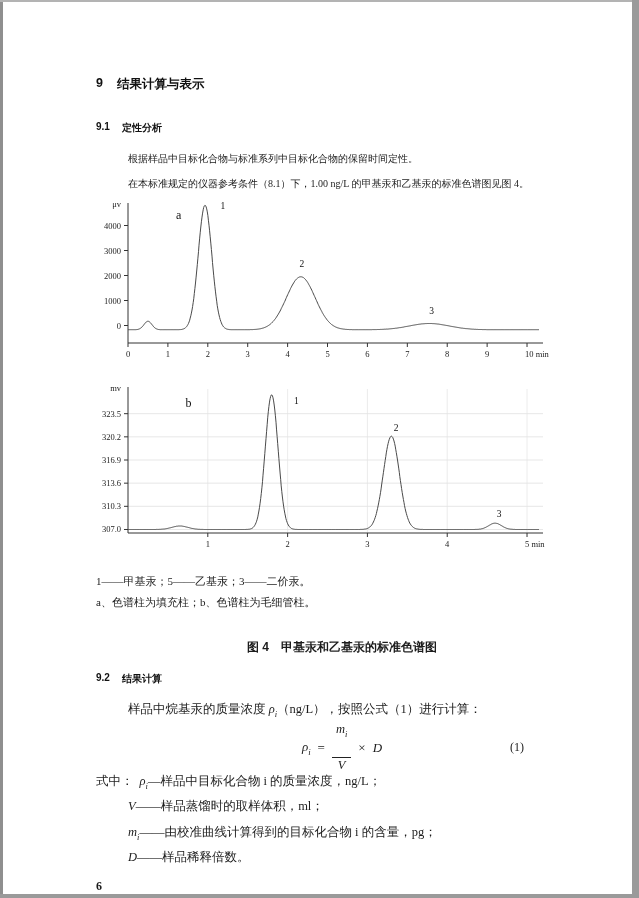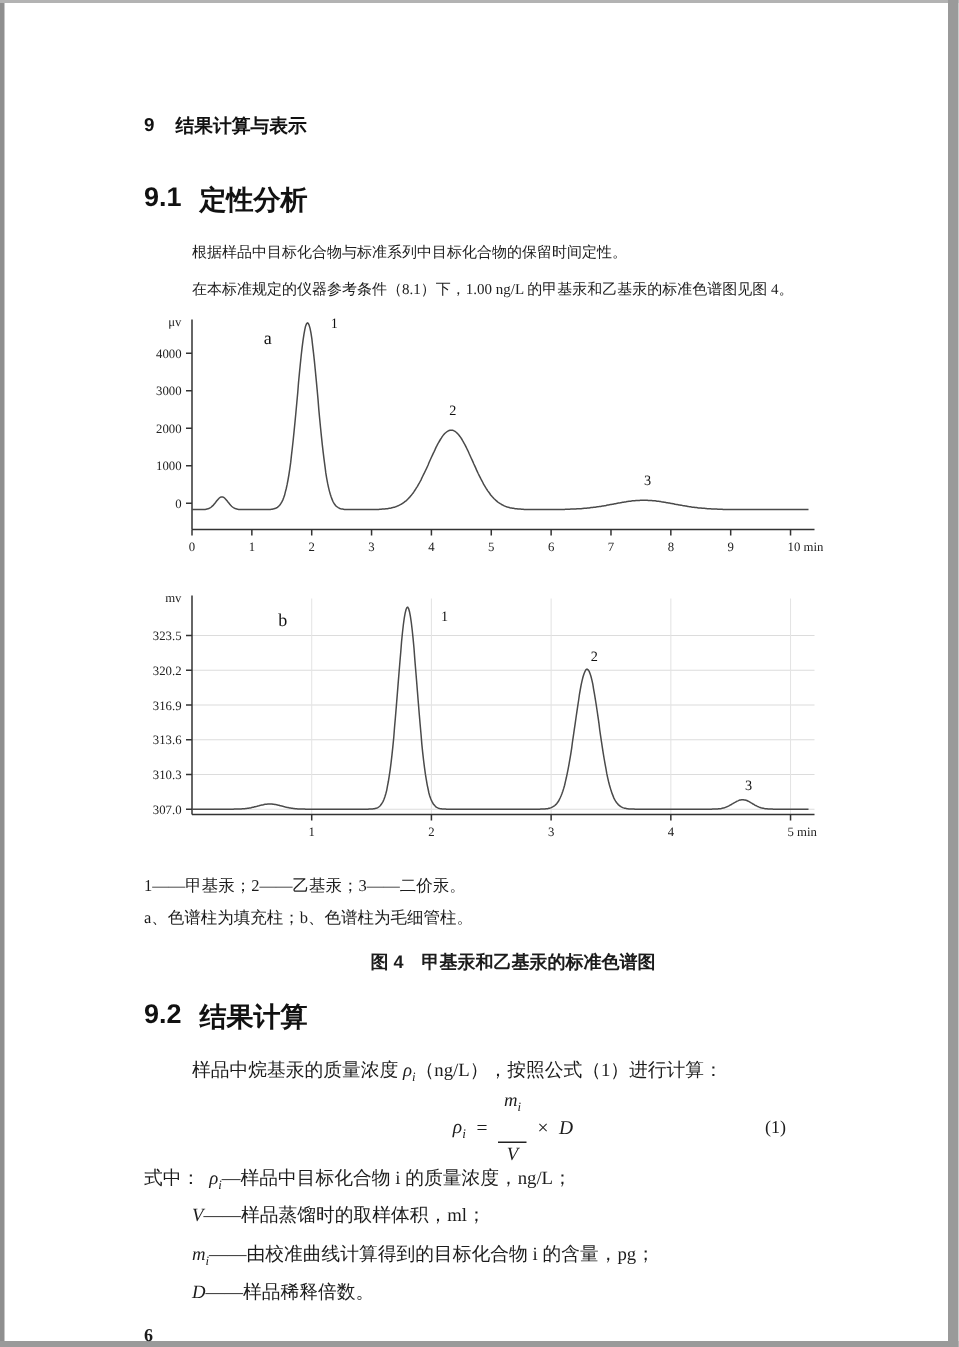--- a/index.html
+++ b/index.html
@@ -10,30 +10,30 @@
   .edge{position:absolute;background:#9a9a9a;}
   .edge-left{left:0;top:0;width:3px;height:898px;background:#8f8f8f;}
   .edge-top{left:0;top:0;width:639px;height:2px;background:#b3b3b3;}
   .edge-right{right:0;top:0;width:7px;height:898px;background:#9a9a9a;}
   .edge-bottom{left:0;bottom:0;width:639px;height:4px;background:#9a9a9a;}
   .content{position:absolute;left:96px;top:0;width:492px;}
   .h-sec{display:flex;gap:14px;margin:0;font-family:"Liberation Sans","DejaVu Sans",sans-serif;
     font-weight:bold;font-size:12.5px;color:#111;}
   .h-sec.first{margin-top:76px;}
   .h-sub{display:flex;gap:12px;margin:28px 0 0 0;font-family:"Liberation Sans","DejaVu Sans",sans-serif;
-    font-weight:bold;font-size:18px;color:#111;}
+    font-weight:bold;font-size:10px;color:#111;}
   .body-para{font-size:10px;line-height:22px;margin:13px 0 0 0;text-indent:32px;}
   .body-para.tight{margin-top:3px;}
   .charts{margin:2px 0 0 0;}
   .charts svg{display:block;margin-left:-2px;}
   .charts svg + svg{margin-top:8px;}
   svg text{font-family:"Liberation Serif","DejaVu Serif",serif;}
   .legend-line{font-size:11px;line-height:21px;margin:0;}
   .legend-block{margin-top:10px;}
-  .fig-caption{margin-top:10px;text-align:center;font-family:"Liberation Sans","DejaVu Sans",sans-serif;
+  .fig-caption{margin-top:26px;text-align:center;font-family:"Liberation Sans","DejaVu Sans",sans-serif;
     font-weight:bold;font-size:12px;display:flex;justify-content:center;gap:12px;}
   .h-sub.second{margin-top:16px;}
   .para-inline{font-size:12.5px;line-height:22px;margin:12px 0 0 0;text-indent:0;padding-left:32px;}
   .var i{font-style:italic;}
   .var sub{font-size:0.68em;font-style:italic;}
   .formula-row{position:relative;margin:6px 0 0 0;text-align:center;font-size:13px;height:34px;
     display:flex;align-items:center;justify-content:center;gap:7px;}
   .frac{display:inline-flex;flex-direction:column;text-align:center;vertical-align:middle;font-size:12.5px;}
   .frac .num{display:block;border-bottom:1px solid #222;padding:0 4px 16px 4px;line-height:13px;}
   .frac .den{display:block;padding:1px 4px 0 4px;line-height:13px;}
@@ -149,21 +149,21 @@
         <text x="431.0291262135922" y="168" text-anchor="start" font-size="8.5" fill="#222">5 min</text>
         <polyline points="34.0,150.5 34.6,150.5 35.2,150.5 35.8,150.5 36.3,150.5 36.9,150.5 37.5,150.5 38.1,150.5 38.7,150.5 39.3,150.5 39.9,150.5 40.5,150.5 41.0,150.5 41.6,150.5 42.2,150.5 42.8,150.5 43.4,150.5 44.0,150.5 44.6,150.5 45.2,150.5 45.7,150.5 46.3,150.5 46.9,150.5 47.5,150.5 48.1,150.5 48.7,150.5 49.3,150.5 49.9,150.5 50.4,150.5 51.0,150.5 51.6,150.5 52.2,150.5 52.8,150.5 53.4,150.5 54.0,150.5 54.5,150.5 55.1,150.5 55.7,150.5 56.3,150.5 56.9,150.5 57.5,150.5 58.1,150.5 58.7,150.5 59.2,150.5 59.8,150.5 60.4,150.5 61.0,150.5 61.6,150.5 62.2,150.4 62.8,150.4 63.4,150.4 63.9,150.4 64.5,150.4 65.1,150.4 65.7,150.3 66.3,150.3 66.9,150.3 67.5,150.2 68.1,150.2 68.6,150.1 69.2,150.1 69.8,150.0 70.4,150.0 71.0,149.9 71.6,149.8 72.2,149.7 72.8,149.6 73.3,149.5 73.9,149.3 74.5,149.2 75.1,149.1 75.7,148.9 76.3,148.8 76.9,148.6 77.4,148.5 78.0,148.3 78.6,148.2 79.2,148.0 79.8,147.9 80.4,147.7 81.0,147.6 81.6,147.5 82.1,147.3 82.7,147.2 83.3,147.2 83.9,147.1 84.5,147.0 85.1,147.0 85.7,147.0 86.3,147.0 86.8,147.0 87.4,147.0 88.0,147.1 88.6,147.2 89.2,147.3 89.8,147.4 90.4,147.5 91.0,147.6 91.5,147.8 92.1,147.9 92.7,148.1 93.3,148.2 93.9,148.4 94.5,148.5 95.1,148.7 95.7,148.8 96.2,149.0 96.8,149.1 97.4,149.3 98.0,149.4 98.6,149.5 99.2,149.6 99.8,149.7 100.3,149.8 100.9,149.9 101.5,150.0 102.1,150.0 102.7,150.1 103.3,150.2 103.9,150.2 104.5,150.3 105.0,150.3 105.6,150.3 106.2,150.4 106.8,150.4 107.4,150.4 108.0,150.4 108.6,150.4 109.2,150.4 109.7,150.5 110.3,150.5 110.9,150.5 111.5,150.5 112.1,150.5 112.7,150.5 113.3,150.5 113.9,150.5 114.4,150.5 115.0,150.5 115.6,150.5 116.2,150.5 116.8,150.5 117.4,150.5 118.0,150.5 118.5,150.5 119.1,150.5 119.7,150.5 120.3,150.5 120.9,150.5 121.5,150.5 122.1,150.5 122.7,150.5 123.2,150.5 123.8,150.5 124.4,150.5 125.0,150.5 125.6,150.5 126.2,150.5 126.8,150.5 127.4,150.5 127.9,150.5 128.5,150.5 129.1,150.5 129.7,150.5 130.3,150.5 130.9,150.5 131.5,150.5 132.1,150.5 132.6,150.5 133.2,150.5 133.8,150.5 134.4,150.5 135.0,150.5 135.6,150.5 136.2,150.5 136.8,150.5 137.3,150.5 137.9,150.5 138.5,150.5 139.1,150.5 139.7,150.5 140.3,150.5 140.9,150.5 141.4,150.5 142.0,150.5 142.6,150.5 143.2,150.5 143.8,150.5 144.4,150.5 145.0,150.5 145.6,150.5 146.1,150.5 146.7,150.5 147.3,150.5 147.9,150.5 148.5,150.5 149.1,150.5 149.7,150.5 150.3,150.5 150.8,150.5 151.4,150.5 152.0,150.4 152.6,150.4 153.2,150.4 153.8,150.4 154.4,150.3 155.0,150.2 155.5,150.2 156.1,150.0 156.7,149.9 157.3,149.7 157.9,149.4 158.5,149.0 159.1,148.5 159.6,148.0 160.2,147.2 160.8,146.3 161.4,145.2 162.0,143.8 162.6,142.2 163.2,140.2 163.8,137.9 164.3,135.1 164.9,132.0 165.5,128.3 166.1,124.2 166.7,119.6 167.3,114.4 167.9,108.8 168.5,102.7 169.0,96.2 169.6,89.3 170.2,82.1 170.8,74.7 171.4,67.1 172.0,59.7 172.6,52.3 173.2,45.3 173.7,38.8 174.3,32.8 174.9,27.5 175.5,23.1 176.1,19.7 176.7,17.3 177.3,16.0 177.8,15.8 178.4,16.7 179.0,18.8 179.6,21.9 180.2,26.0 180.8,31.0 181.4,36.8 182.0,43.2 182.5,50.1 183.1,57.3 183.7,64.7 184.3,72.2 184.9,79.7 185.5,87.0 186.1,94.0 186.7,100.7 187.2,106.9 187.8,112.7 188.4,118.0 189.0,122.8 189.6,127.1 190.2,130.8 190.8,134.2 191.4,137.0 191.9,139.5 192.5,141.6 193.1,143.3 193.7,144.8 194.3,146.0 194.9,147.0 195.5,147.7 196.1,148.4 196.6,148.9 197.2,149.3 197.8,149.6 198.4,149.8 199.0,150.0 199.6,150.1 200.2,150.2 200.7,150.3 201.3,150.4 201.9,150.4 202.5,150.4 203.1,150.4 203.7,150.5 204.3,150.5 204.9,150.5 205.4,150.5 206.0,150.5 206.6,150.5 207.2,150.5 207.8,150.5 208.4,150.5 209.0,150.5 209.6,150.5 210.1,150.5 210.7,150.5 211.3,150.5 211.9,150.5 212.5,150.5 213.1,150.5 213.7,150.5 214.3,150.5 214.8,150.5 215.4,150.5 216.0,150.5 216.6,150.5 217.2,150.5 217.8,150.5 218.4,150.5 218.9,150.5 219.5,150.5 220.1,150.5 220.7,150.5 221.3,150.5 221.9,150.5 222.5,150.5 223.1,150.5 223.6,150.5 224.2,150.5 224.8,150.5 225.4,150.5 226.0,150.5 226.6,150.5 227.2,150.5 227.8,150.5 228.3,150.5 228.9,150.5 229.5,150.5 230.1,150.5 230.7,150.5 231.3,150.5 231.9,150.5 232.5,150.5 233.0,150.5 233.6,150.5 234.2,150.5 234.8,150.5 235.4,150.5 236.0,150.5 236.6,150.5 237.2,150.5 237.7,150.5 238.3,150.5 238.9,150.5 239.5,150.5 240.1,150.5 240.7,150.5 241.3,150.5 241.8,150.5 242.4,150.5 243.0,150.5 243.6,150.5 244.2,150.5 244.8,150.5 245.4,150.5 246.0,150.5 246.5,150.5 247.1,150.5 247.7,150.5 248.3,150.5 248.9,150.5 249.5,150.5 250.1,150.5 250.7,150.5 251.2,150.5 251.8,150.5 252.4,150.5 253.0,150.5 253.6,150.5 254.2,150.5 254.8,150.5 255.4,150.5 255.9,150.5 256.5,150.5 257.1,150.5 257.7,150.5 258.3,150.5 258.9,150.5 259.5,150.5 260.1,150.5 260.6,150.5 261.2,150.5 261.8,150.5 262.4,150.5 263.0,150.5 263.6,150.5 264.2,150.5 264.7,150.5 265.3,150.5 265.9,150.5 266.5,150.4 267.1,150.4 267.7,150.4 268.3,150.4 268.9,150.3 269.4,150.3 270.0,150.2 270.6,150.1 271.2,150.1 271.8,149.9 272.4,149.8 273.0,149.6 273.6,149.4 274.1,149.1 274.7,148.8 275.3,148.4 275.9,148.0 276.5,147.4 277.1,146.8 277.7,146.0 278.3,145.2 278.8,144.2 279.4,143.0 280.0,141.7 280.6,140.2 281.2,138.5 281.8,136.6 282.4,134.5 282.9,132.2 283.5,129.7 284.1,126.9 284.7,123.9 285.3,120.7 285.9,117.3 286.5,113.7 287.1,109.9 287.6,106.0 288.2,101.9 288.8,97.8 289.4,93.7 290.0,89.5 290.6,85.4 291.2,81.4 291.8,77.5 292.3,73.9 292.9,70.5 293.5,67.3 294.1,64.6 294.7,62.2 295.3,60.3 295.9,58.8 296.5,57.7 297.0,57.2 297.6,57.2 298.2,57.7 298.8,58.6 299.4,60.1 300.0,62.0 300.6,64.4 301.2,67.1 301.7,70.2 302.3,73.6 302.9,77.2 303.5,81.0 304.1,85.0 304.7,89.1 305.3,93.3 305.8,97.5 306.4,101.6 307.0,105.6 307.6,109.6 308.2,113.4 308.8,117.0 309.4,120.4 310.0,123.6 310.5,126.6 311.1,129.4 311.7,132.0 312.3,134.3 312.9,136.4 313.5,138.4 314.1,140.1 314.7,141.6 315.2,142.9 315.8,144.1 316.4,145.1 317.0,146.0 317.6,146.7 318.2,147.4 318.8,147.9 319.4,148.4 319.9,148.8 320.5,149.1 321.1,149.4 321.7,149.6 322.3,149.8 322.9,149.9 323.5,150.0 324.0,150.1 324.6,150.2 325.2,150.3 325.8,150.3 326.4,150.4 327.0,150.4 327.6,150.4 328.2,150.4 328.7,150.4 329.3,150.5 329.9,150.5 330.5,150.5 331.1,150.5 331.7,150.5 332.3,150.5 332.9,150.5 333.4,150.5 334.0,150.5 334.6,150.5 335.2,150.5 335.8,150.5 336.4,150.5 337.0,150.5 337.6,150.5 338.1,150.5 338.7,150.5 339.3,150.5 339.9,150.5 340.5,150.5 341.1,150.5 341.7,150.5 342.2,150.5 342.8,150.5 343.4,150.5 344.0,150.5 344.6,150.5 345.2,150.5 345.8,150.5 346.4,150.5 346.9,150.5 347.5,150.5 348.1,150.5 348.7,150.5 349.3,150.5 349.9,150.5 350.5,150.5 351.1,150.5 351.6,150.5 352.2,150.5 352.8,150.5 353.4,150.5 354.0,150.5 354.6,150.5 355.2,150.5 355.8,150.5 356.3,150.5 356.9,150.5 357.5,150.5 358.1,150.5 358.7,150.5 359.3,150.5 359.9,150.5 360.5,150.5 361.0,150.5 361.6,150.5 362.2,150.5 362.8,150.5 363.4,150.5 364.0,150.5 364.6,150.5 365.1,150.5 365.7,150.5 366.3,150.5 366.9,150.5 367.5,150.5 368.1,150.5 368.7,150.5 369.3,150.5 369.8,150.5 370.4,150.5 371.0,150.5 371.6,150.5 372.2,150.5 372.8,150.5 373.4,150.5 374.0,150.5 374.5,150.5 375.1,150.5 375.7,150.5 376.3,150.5 376.9,150.5 377.5,150.5 378.1,150.5 378.7,150.5 379.2,150.5 379.8,150.5 380.4,150.5 381.0,150.4 381.6,150.4 382.2,150.4 382.8,150.4 383.3,150.4 383.9,150.3 384.5,150.3 385.1,150.2 385.7,150.1 386.3,150.1 386.9,150.0 387.5,149.8 388.0,149.7 388.6,149.6 389.2,149.4 389.8,149.2 390.4,148.9 391.0,148.7 391.6,148.4 392.2,148.1 392.7,147.8 393.3,147.5 393.9,147.1 394.5,146.8 395.1,146.4 395.7,146.1 396.3,145.8 396.9,145.4 397.4,145.1 398.0,144.9 398.6,144.6 399.2,144.4 399.8,144.3 400.4,144.2 401.0,144.2 401.6,144.2 402.1,144.3 402.7,144.4 403.3,144.5 403.9,144.7 404.5,145.0 405.1,145.3 405.7,145.6 406.2,145.9 406.8,146.3 407.4,146.6 408.0,147.0 408.6,147.3 409.2,147.7 409.8,148.0 410.4,148.3 410.9,148.6 411.5,148.8 412.1,149.1 412.7,149.3 413.3,149.5 413.9,149.6 414.5,149.8 415.1,149.9 415.6,150.0 416.2,150.1 416.8,150.2 417.4,150.2 418.0,150.3 418.6,150.3 419.2,150.4 419.8,150.4 420.3,150.4 420.9,150.4 421.5,150.5 422.1,150.5 422.7,150.5 423.3,150.5 423.9,150.5 424.5,150.5 425.0,150.5 425.6,150.5 426.2,150.5 426.8,150.5 427.4,150.5 428.0,150.5 428.6,150.5 429.1,150.5 429.7,150.5 430.3,150.5 430.9,150.5 431.5,150.5 432.1,150.5 432.7,150.5 433.3,150.5 433.8,150.5 434.4,150.5 435.0,150.5 435.6,150.5 436.2,150.5 436.8,150.5 437.4,150.5 438.0,150.5 438.5,150.5 439.1,150.5 439.7,150.5 440.3,150.5 440.9,150.5 441.5,150.5 442.1,150.5 442.7,150.5 443.2,150.5 443.8,150.5 444.4,150.5 445.0,150.5" fill="none" stroke="#4a4a4a" stroke-width="1"></polyline>
         <text x="91.46019417475728" y="28.355769230769457" font-size="12" fill="#111">b</text>
         <text x="199.99611650485437" y="24.846153846154078" font-size="9.5" fill="#111">1</text>
         <text x="299.7533980582524" y="51.51923076923066" font-size="9.5" fill="#111">2</text>
         <text x="402.70291262135925" y="137.85576923076917" font-size="9.5" fill="#111">3</text>
       </svg>
   </div>
 
   <div class="legend-block">
-    <p class="legend-line">1——甲基汞；2——乙基汞；3——二价汞。</p>
+    <p class="legend-line">1——甲基汞；5——乙基汞；3——二价汞。</p>
     <p class="legend-line">a、色谱柱为填充柱；b、色谱柱为毛细管柱。</p>
   </div>
 
   <div class="fig-caption">
     <span>图 4</span>
     <span>甲基汞和乙基汞的标准色谱图</span>
   </div>
 
   <h3 class="h-sub second">
     <span>9.2</span>

